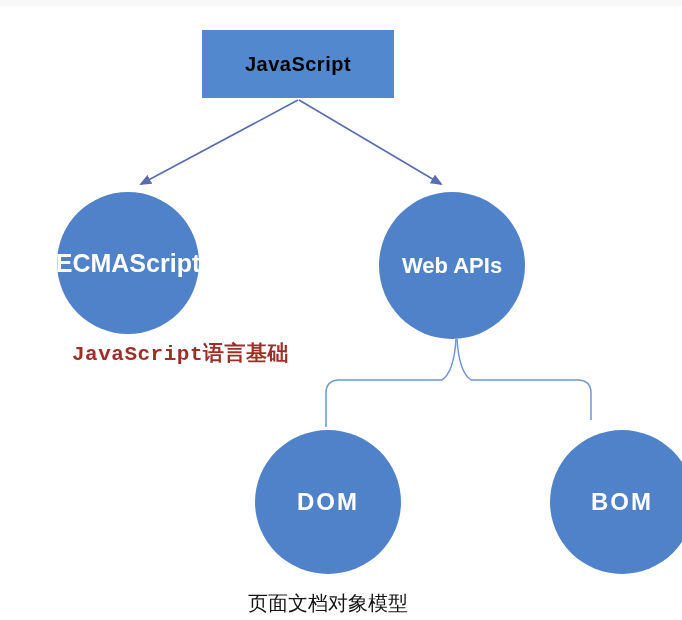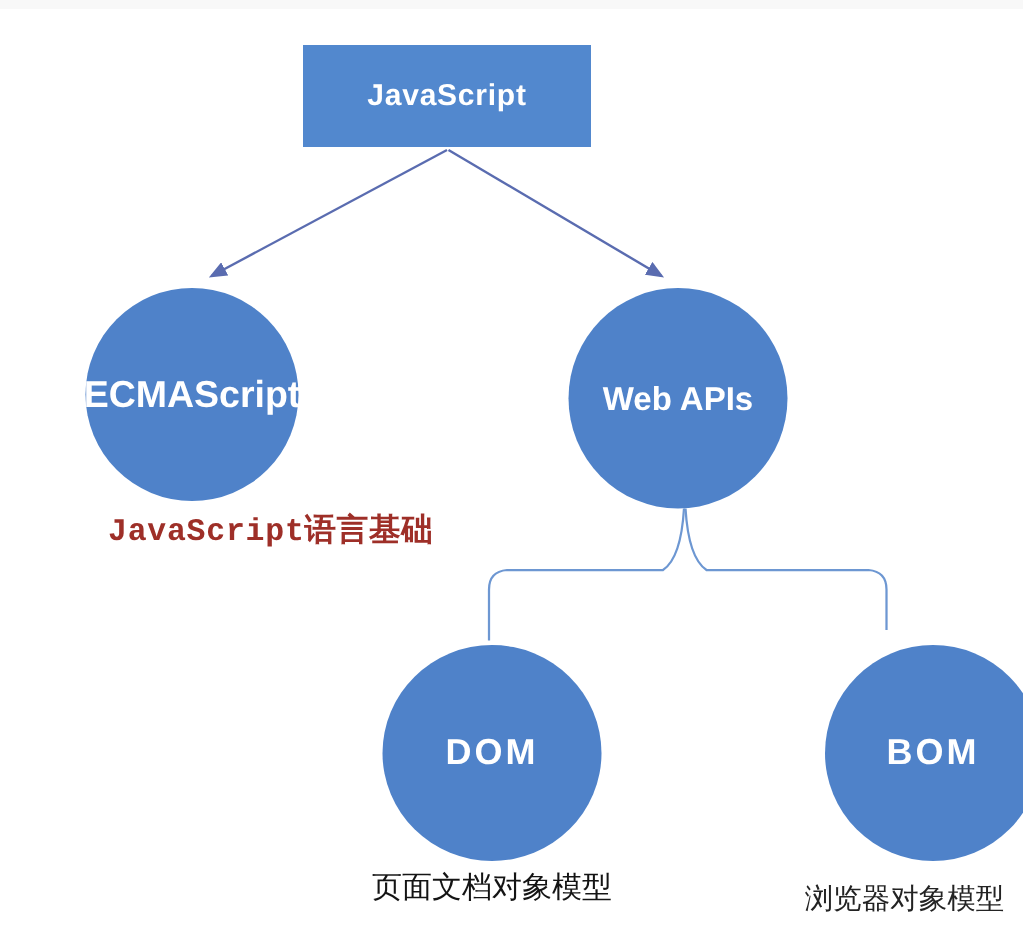--- a/index.html
+++ b/index.html
@@ -27,21 +27,21 @@
     width: 682px; height: 620px;
   }
   .node-box {
     position: absolute;
     left: 202px; top: 30px;
     width: 192px; height: 68px;
     background: #5288ce;
     display: flex;
     align-items: center;
     justify-content: center;
-    color: #ffffff;
+    color: #000000;
     font-size: 20px;
     font-weight: 600;
     letter-spacing: 0.5px;
   }
   .node-circle {
     position: absolute;
     border-radius: 50%;
     background: #4f82c9;
     display: flex;
     align-items: center;
@@ -78,21 +78,21 @@
   #note-ecmascript {
     left: 44px; top: 339px;
     font-family: "Liberation Mono", "DejaVu Sans Mono", monospace;
     font-size: 21px;
     font-weight: 600;
     color: #9e2f28;
     letter-spacing: 0.5px;
     margin-left: 28px;
   }
   #note-dom {
-    left: 242px; top: 578px;
+    left: 242px; top: 590px;
     width: 172px;
     text-align: center;
     font-size: 20px;
     color: #141414;
   }
   #note-bom {
     left: 527px; top: 586px;
     width: 152px;
     text-align: center;
     font-size: 19px;
@@ -139,15 +139,14 @@
   </div>
 
   <div class="node-circle" id="node-bom">
     <span>BOM</span>
   </div>
 
   <div class="note" id="note-ecmascript">JavaScript语言基础</div>
 
   <div class="note" id="note-dom">页面文档对象模型</div>
 
-  <div class="note" id="note-bom">浏览器对象模型</div>
 
 </div>
 
 </body></html>

